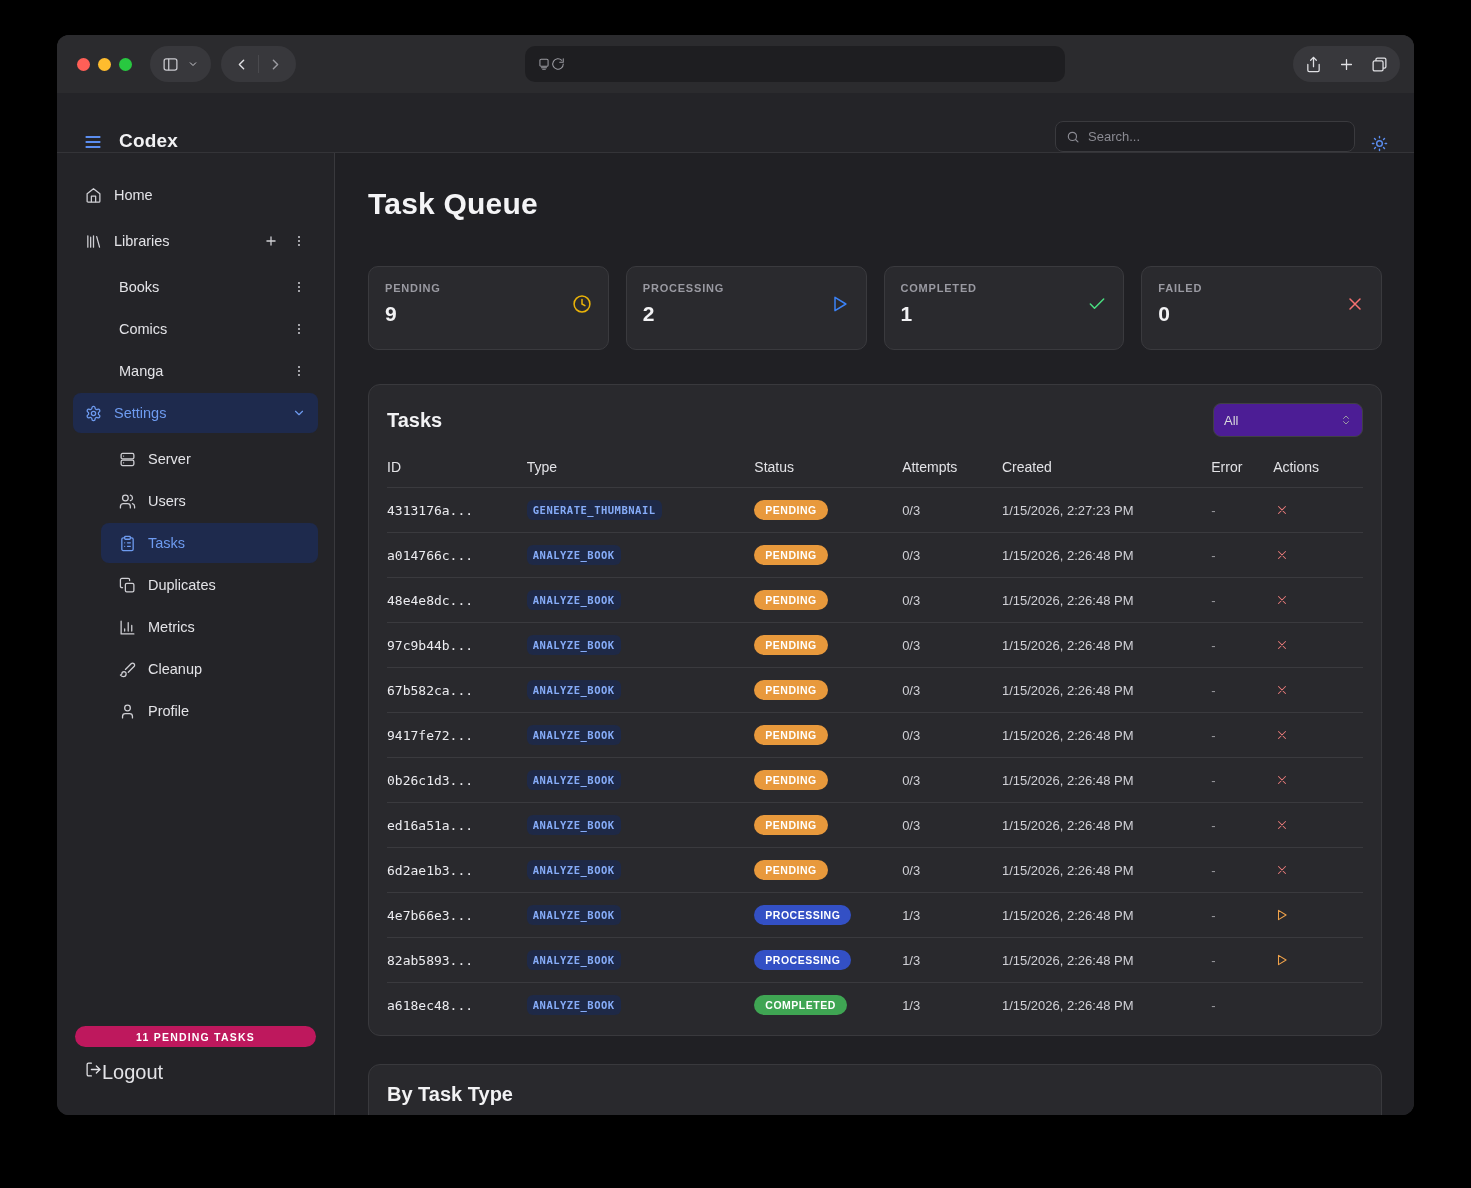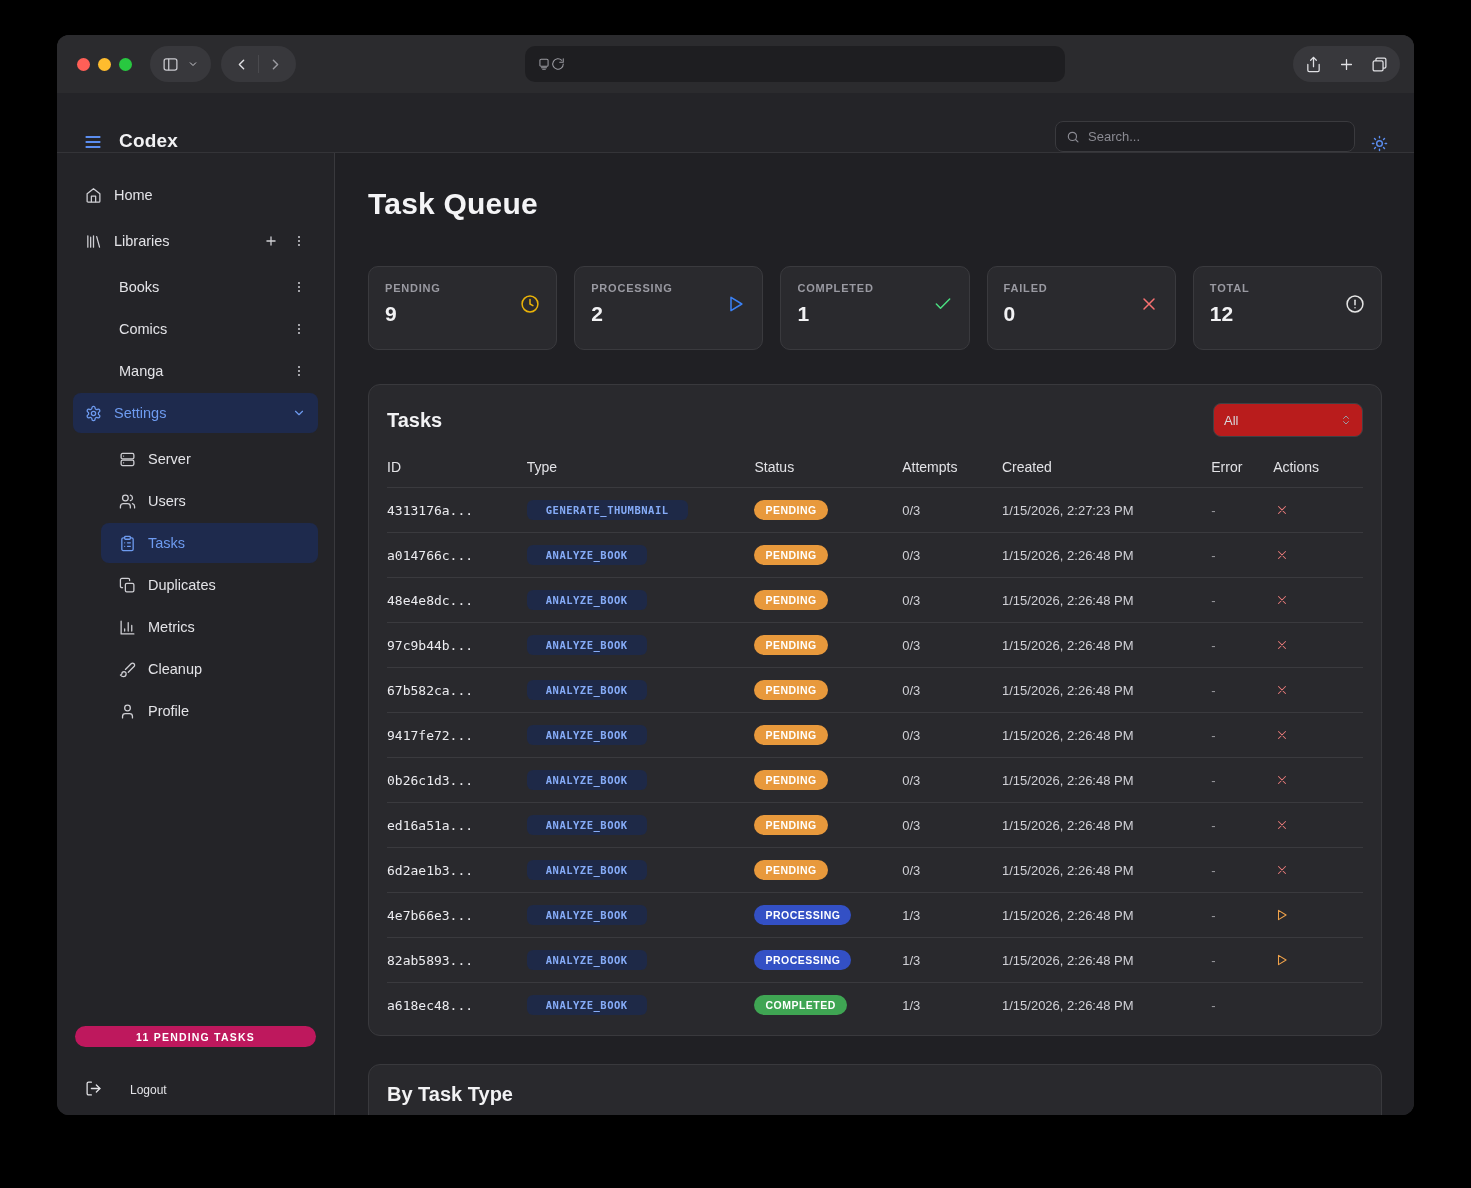--- a/index.html
+++ b/index.html
@@ -44,21 +44,21 @@
     padding:0 12px; color:#e3e3e7; font-size:14.5px; cursor:pointer; margin-bottom:6px; }
   .nav-item .icon { color:#cfcfd4; }
   .nav-item .trail { margin-left:auto; display:flex; align-items:center; gap:14px; color:#5b8def; }
   .nav-sub { margin-left:28px; }
   .nav-sub .nav-item { padding-left:18px; margin-bottom:2px; height:40px; }
   .nav-item.selected { background:#1e2a4d; color:#6e9bf0; }
   .nav-item.selected .icon { color:#6e9bf0; }
   .sidebar-bottom { margin-top:auto; }
   .pending-pill { height:21px; border-radius:11px; background:#be185d; color:#fff;
     font-size:10.5px; font-weight:700; letter-spacing:1.2px; display:flex; align-items:center; justify-content:center; margin:0 2px 14px; }
-  .logout { height:36px; display:flex; align-items:flex-end; gap:28px; padding:0 12px; color:#e3e3e7; font-size:12px; cursor:pointer; }
+  .logout { height:36px; display:flex; align-items:flex-start; gap:0; padding:0 12px; color:#e3e3e7; font-size:20px; cursor:pointer; }
 
   .main { flex:1; background:#202024; padding:34px 32px 0 33px; overflow:hidden; }
 
   
   .page-header { display:flex; }
   .page-title { color:#f4f4f6; font-size:30px; font-weight:700; letter-spacing:.2px; }
   .actions { margin-left:auto; display:flex; gap:12px; }
   .btn { height:35px; border:none; border-radius:8px; padding:0 16px; font-size:14px; font-weight:600;
     display:flex; align-items:center; gap:8px; cursor:pointer; font-family:"Liberation Sans",sans-serif; }
   .btn-refresh { background:#1c2a4d; color:#68a1f8; }
@@ -70,32 +70,32 @@
   .stat-card { flex:1; height:84px; background:#2a2a2e; border:1px solid #3a3a3e; border-radius:10px;
     padding:15px 16px; display:flex; justify-content:space-between; }
   .stat-label { color:#9a9aa2; font-size:11px; font-weight:700; letter-spacing:.8px; }
   .stat-value { color:#f2f2f4; font-size:21px; font-weight:700; margin-top:8px; }
   .stat-icon { width:20px; height:20px; margin-top:12px; }
 
   
   .panel { background:#29292d; border:1px solid #39393d; border-radius:12px; margin-top:34px; padding:0 18px 8px; }
   .panel-head { display:flex; align-items:center; padding:18px 0 14px; }
   .panel-title { color:#f2f2f4; font-size:20px; font-weight:700; }
-  .select { margin-left:auto; width:150px; height:34px; border:1px solid #404044; background:#b91c1c;
+  .select { margin-left:auto; width:150px; height:34px; border:1px solid #404044; background:#4c1d95;
     border-radius:8px; display:flex; align-items:center; justify-content:space-between; padding:11px 10px;
     color:#d8d8dc; font-size:13px; cursor:pointer; }
   .select .icon { color:#9a9aa2; }
 
   table { width:100%; border-collapse:collapse; }
   th { text-align:left; font-size:14px; font-weight:400; color:#e2e2e6; padding:8px 8px 12px 0; }
   td { font-size:13px; color:#d0d0d6; padding:12px 8px 12px 0; }
   tbody tr { border-top:1px solid #3a3a3e; }
   .cell-id { font-family:"DejaVu Sans Mono",monospace; color:#ececf0; font-size:13px; }
   .type-badge { display:inline-block; background:#1e2947; color:#86acf8; border-radius:6px;
-    padding:4px 19px; font-family:"DejaVu Sans Mono",monospace; font-size:10.5px; font-weight:700; letter-spacing:.5px; }
+    padding:4px 6px; font-family:"DejaVu Sans Mono",monospace; font-size:10.5px; font-weight:700; letter-spacing:.5px; }
   .status-pill { display:inline-block; color:#fff; border-radius:999px; padding:4px 11px;
     font-size:10.5px; font-weight:700; letter-spacing:.5px; }
   .st-pending { background:#e8993c; } .st-processing { background:#3350c5; } .st-completed { background:#3fa553; }
   .cell-error { color:#9a9aa0; }
   .act-btn { background:none; border:none; cursor:pointer; padding:2px; display:inline-flex; }
   .act-x { color:#e77a7a; } .act-play { color:#f0a24a; }
 
   .by-type { margin-top:28px; height:160px; }
 </style>
 </head>
@@ -414,33 +414,20 @@
             <div>
               <div class="stat-label">FAILED</div>
               <div class="stat-value">0</div>
             </div>
             <span class="icon stat-icon" style="color: rgb(248, 113, 113);">
               <svg viewBox="0 0 24 24" fill="none" stroke="currentColor" stroke-width="1.8" stroke-linecap="round" stroke-linejoin="round">
                 <path d="M18 6L6 18M6 6l12 12"></path>
               </svg>
             </span>
           </div>
-          <div class="stat-card">
-            <div>
-              <div class="stat-label">TOTAL</div>
-              <div class="stat-value">12</div>
-            </div>
-            <span class="icon stat-icon" style="color: rgb(229, 229, 229);">
-              <svg viewBox="0 0 24 24" fill="none" stroke="currentColor" stroke-width="1.8" stroke-linecap="round" stroke-linejoin="round">
-                <circle cx="12" cy="12" r="9.5"></circle>
-                <path d="M12 7.5v5.5"></path>
-                <path d="M12 16.5h.01"></path>
-              </svg>
-            </span>
-          </div>
         </div>
 
       <section class="panel">
         <div class="panel-head">
           <span class="panel-title">Tasks</span>
           <div class="select">
             <span>All</span>
             <span class="icon xs">
                 <svg viewBox="0 0 24 24" fill="none" stroke="currentColor" stroke-width="2" stroke-linecap="round" stroke-linejoin="round">
                   <path d="M7 15l5 5 5-5"></path>

